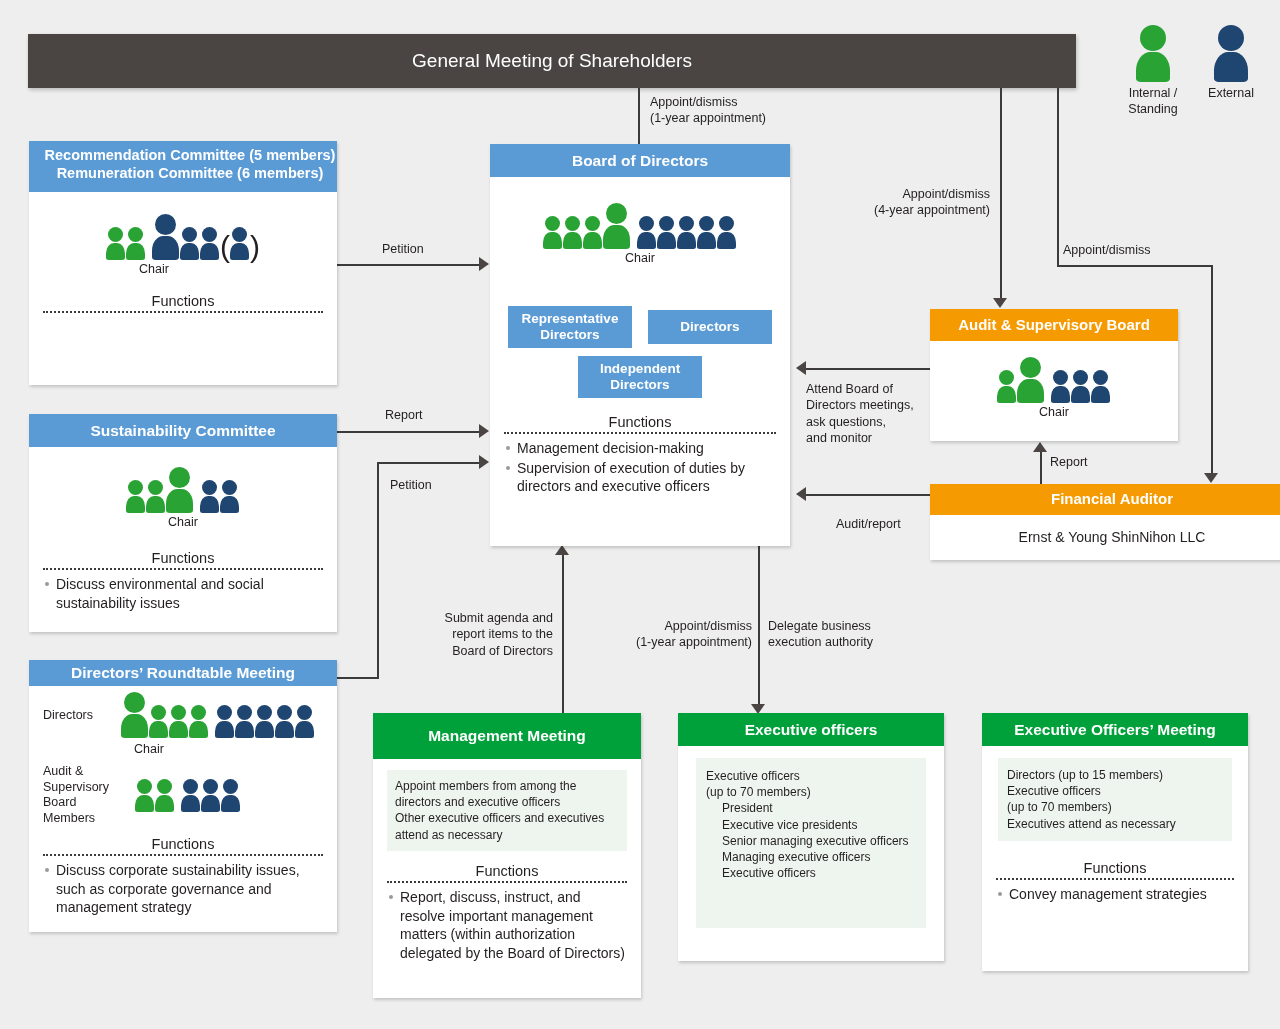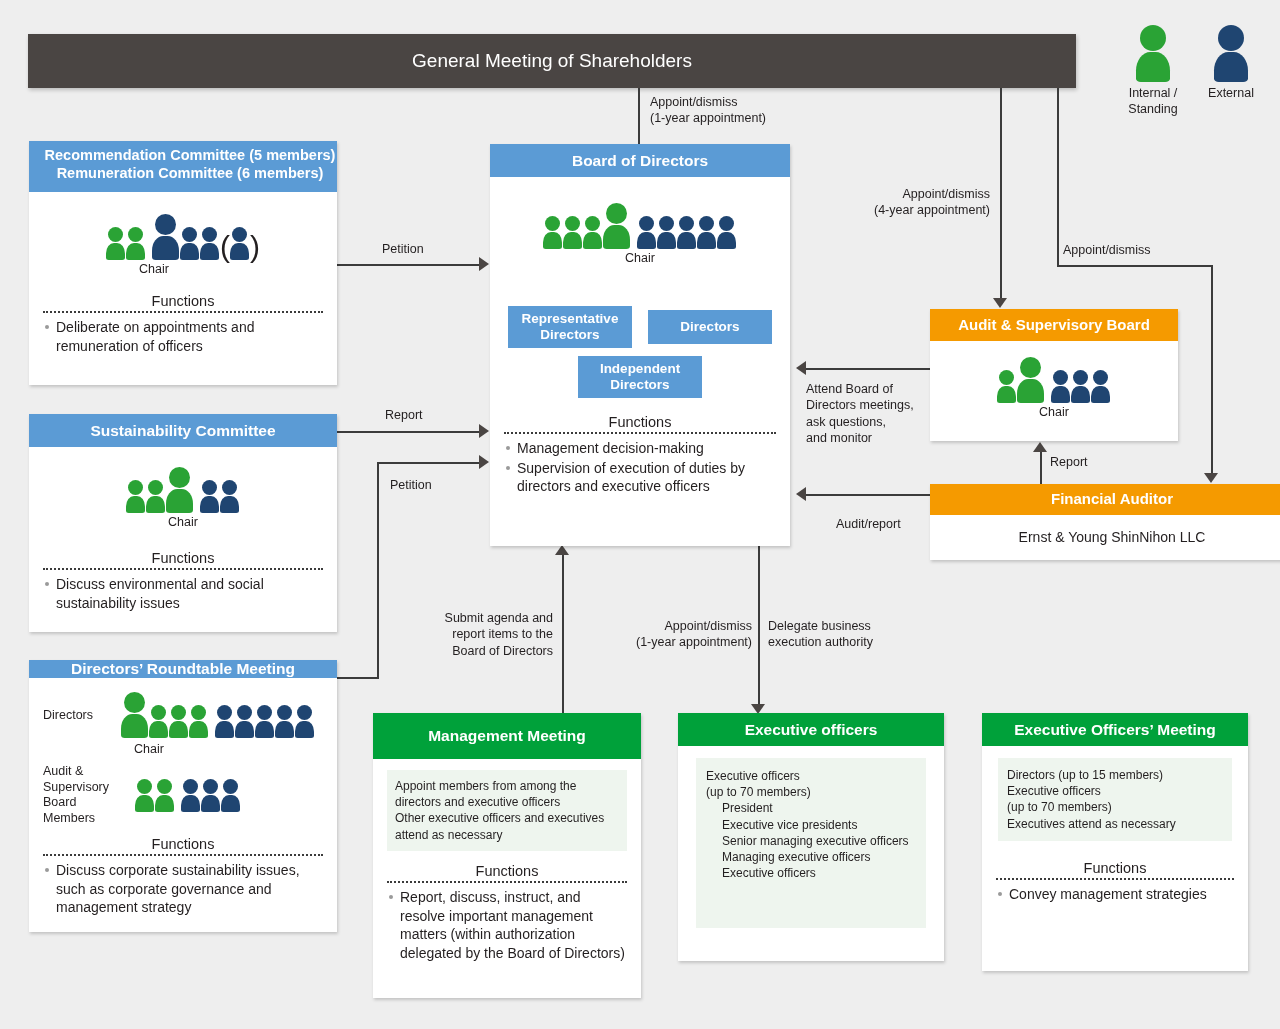--- a/index.html
+++ b/index.html
@@ -199,23 +199,20 @@
             <i style="width: 15px; height: 15px; background: rgb(31, 69, 113); margin: 0px auto 1px;"></i>
             <b style="width: 19px; height: 17px; background: rgb(31, 69, 113);"></b>
           </span>
           <span style="font-size: 30px; line-height: 26px; color: rgb(35, 31, 32);">)</span>
         </span>
       </div>
     <div class="sublabel" style="margin-top:2px;margin-right:58px;">Chair</div>
     <div style="position:absolute;left:14px;right:14px;top:152px;">
       <div class="fn-title">Functions</div>
       <div class="dotted"></div>
-      <ul class="fn">
-          <li style="white-space: pre-line;">Deliberate on appointments and remuneration of officers</li>
-        </ul>
     </div>
   </div>
 
   <div class="box" style="left:29px;top:414px;width:308px;height:218px;">
     <div class="hdr blue" style="height:33px;font-size:15.5px;">Sustainability Committee</div>
     <div class="people" style="height:52px;margin-top:14px;">
         <span class="p" style="width: 19px; margin-right: 1px;">
           <i style="width: 15px; height: 15px; background: rgb(42, 163, 53); margin: 0px auto 1px;"></i>
           <b style="width: 19px; height: 17px; background: rgb(42, 163, 53);"></b>
         </span>
@@ -240,21 +237,21 @@
     <div style="position:absolute;left:14px;right:14px;top:136px;">
       <div class="fn-title">Functions</div>
       <div class="dotted"></div>
       <ul class="fn">
           <li style="white-space: pre-line;">Discuss environmental and social sustainability issues</li>
         </ul>
     </div>
   </div>
 
   <div class="box" style="left:29px;top:660px;width:308px;height:272px;">
-    <div class="hdr blue" style="height:18px;font-size:15.5px;text-align:right;">Directors’ Roundtable Meeting</div>
+    <div class="hdr blue" style="height:26px;font-size:15.5px;text-align:right;">Directors’ Roundtable Meeting</div>
     <div style="position:absolute;left:14px;top:48px;font-size:12.5px;">Directors</div>
     <div class="people" style="position:absolute;left:92px;top:38px;height:40px;justify-content:flex-start;">
         <span class="p" style="width: 27px; margin-right: 1px;">
           <i style="width: 21px; height: 21px; background: rgb(42, 163, 53); margin: 0px auto 1px;"></i>
           <b style="width: 27px; height: 24px; background: rgb(42, 163, 53);"></b>
         </span>
         <span class="p" style="width: 19px; margin-right: 1px;">
           <i style="width: 15px; height: 15px; background: rgb(42, 163, 53); margin: 0px auto 1px;"></i>
           <b style="width: 19px; height: 17px; background: rgb(42, 163, 53);"></b>
         </span>

